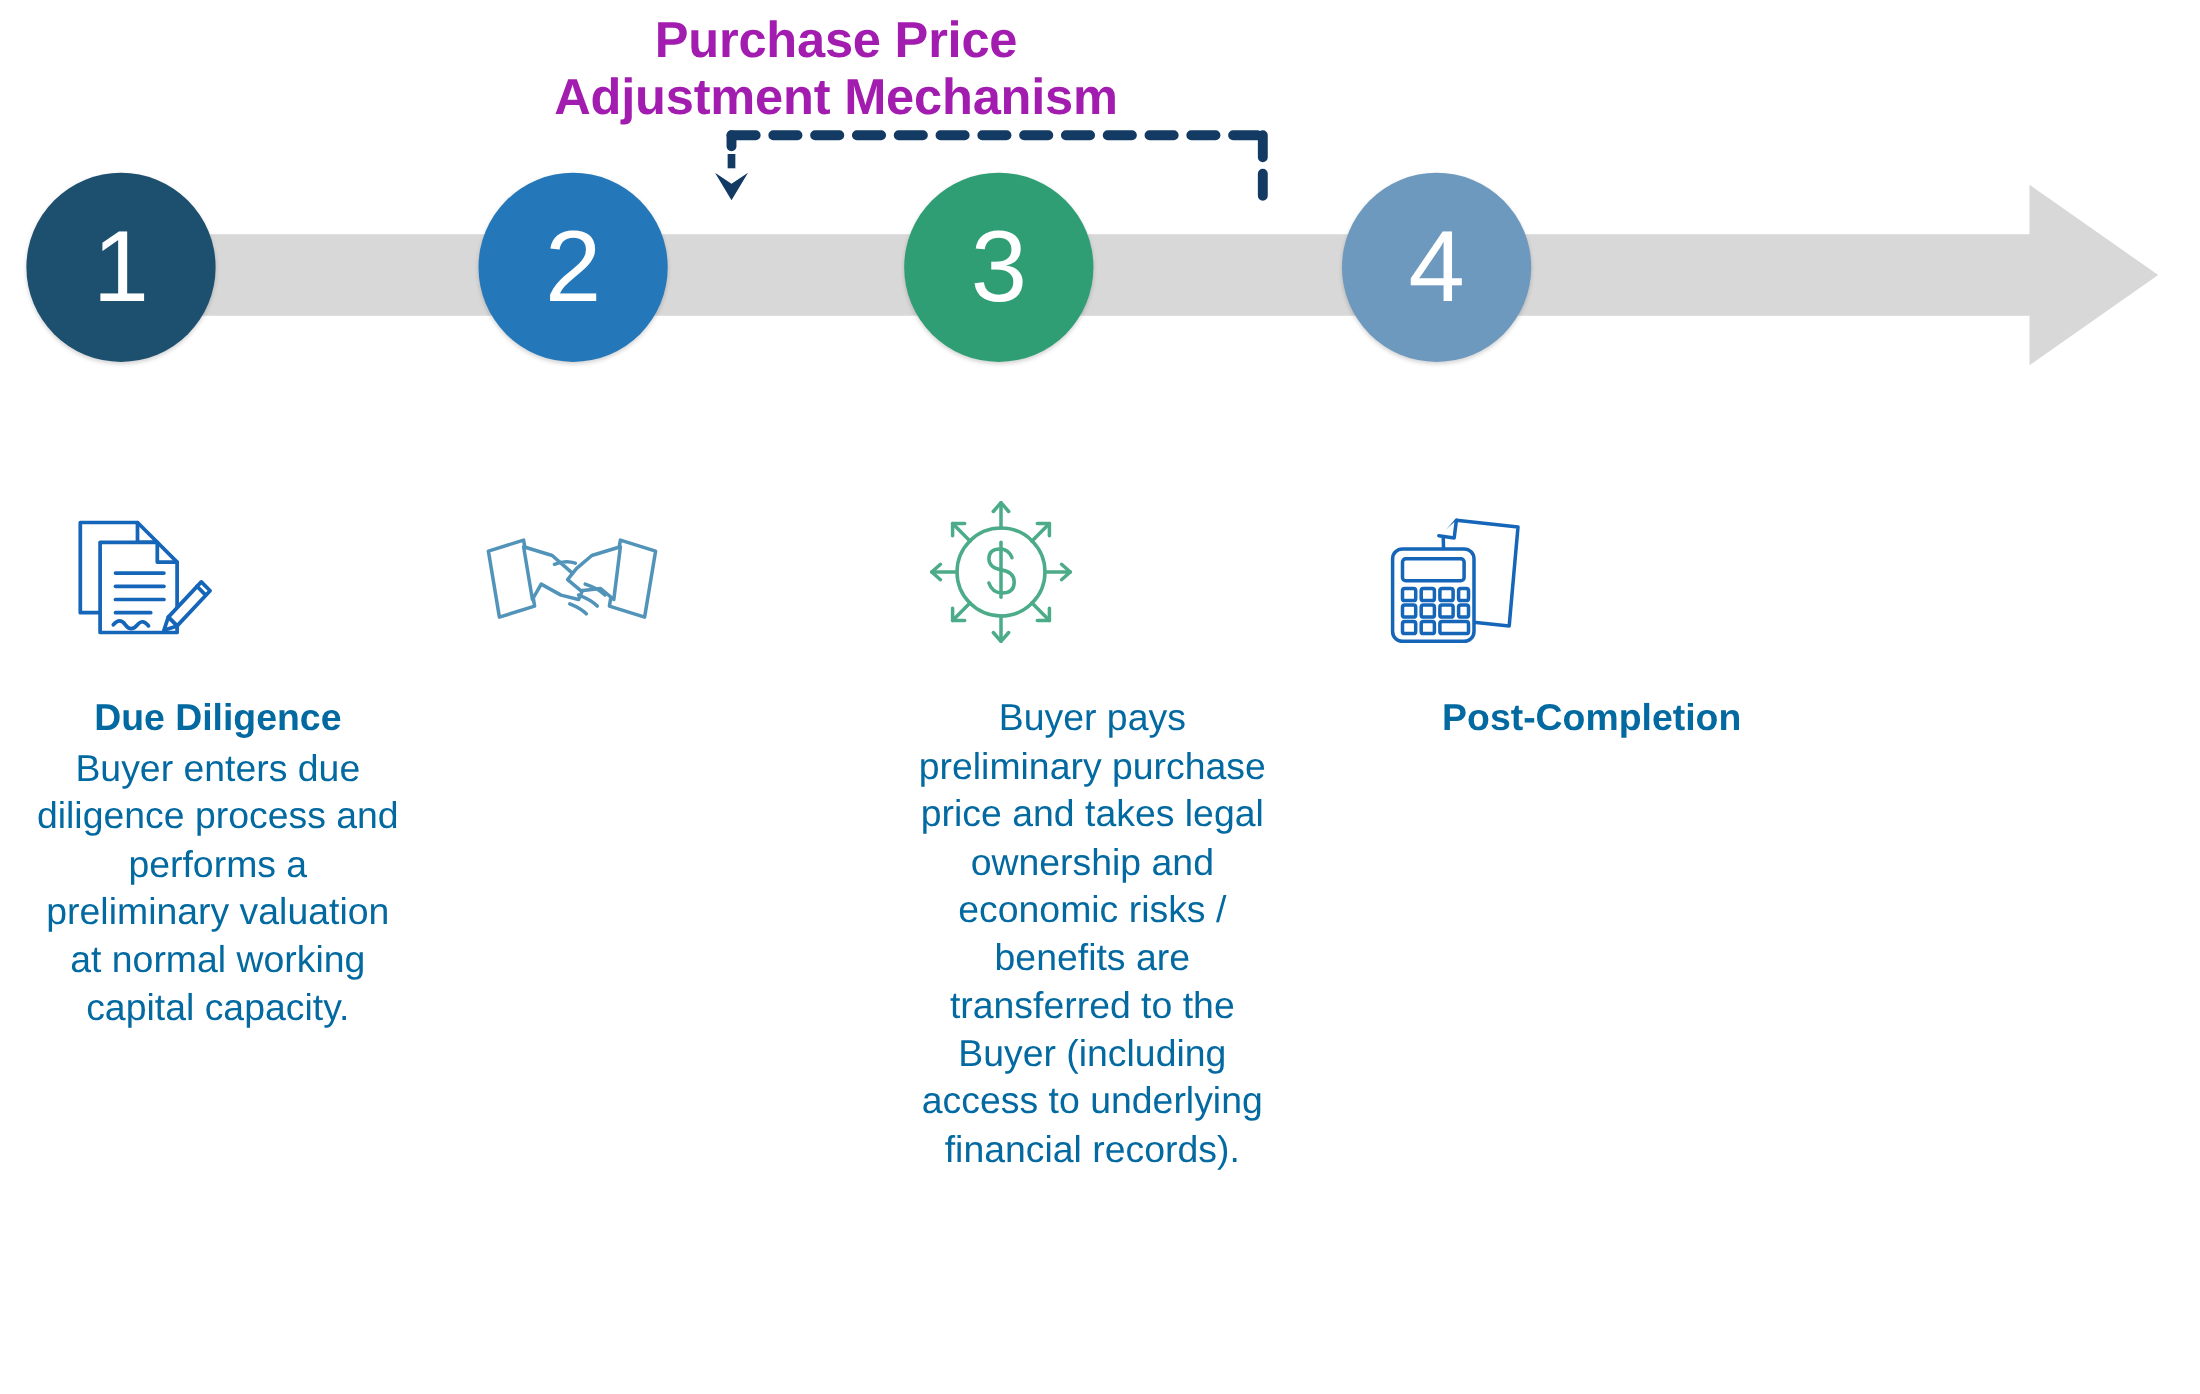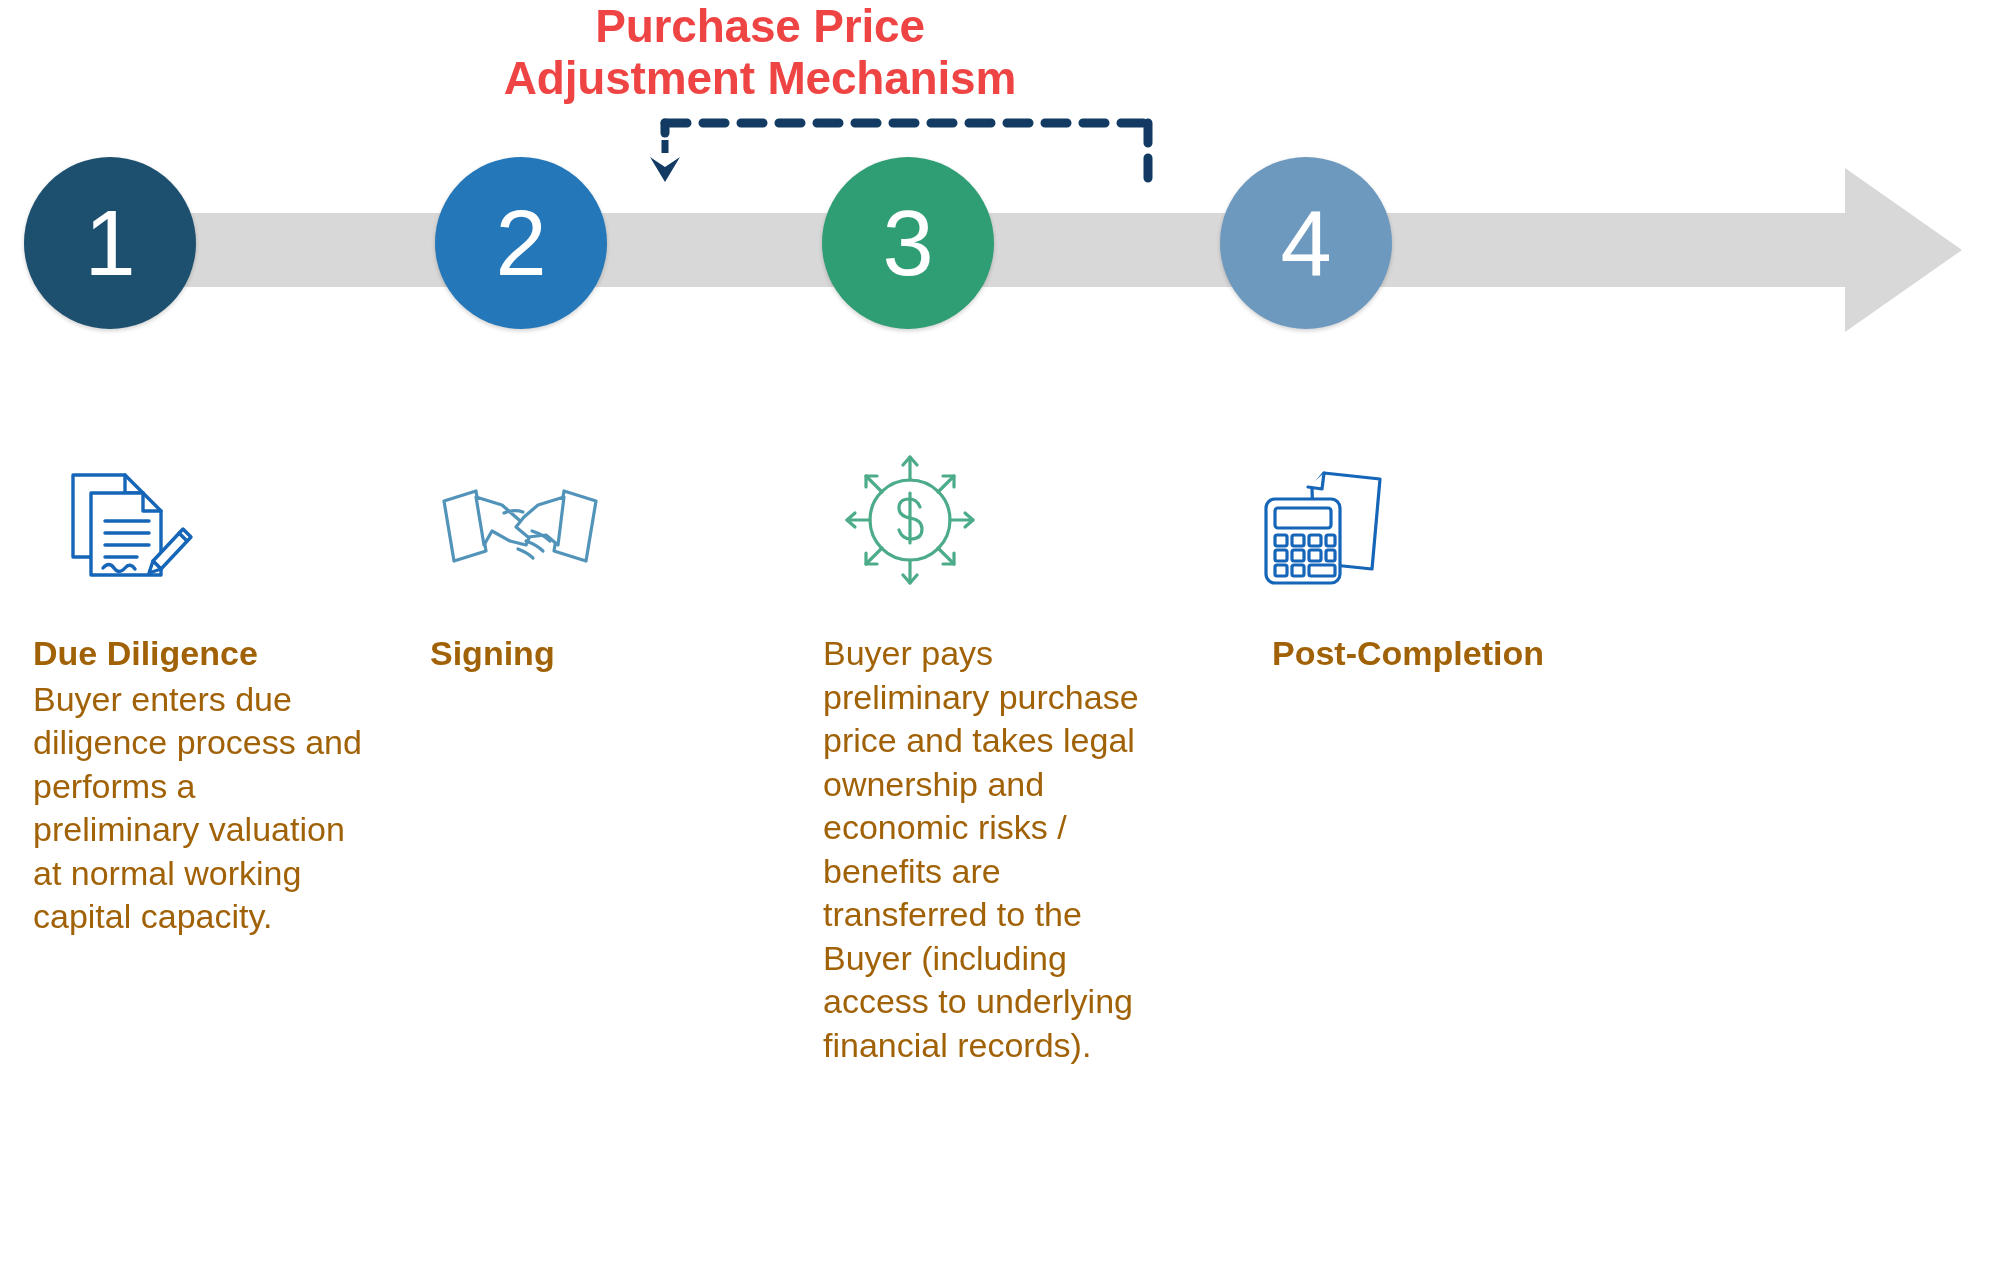--- a/index.html
+++ b/index.html
@@ -9,25 +9,25 @@
     font-family:"Liberation Sans","DejaVu Sans",sans-serif;
     color:#12375f;
     overflow:hidden;
     position:relative;
   }
   #stage{position:absolute;left:0;top:0;width:2000px;height:1267px;}
 
   
   .title{
     position:absolute;
-    left:500px;top:0;width:520px;
+    left:500px;top:10px;width:520px;
     text-align:center;
     font-size:46px;line-height:1.14;
     font-weight:bold;
-    color:#ef4444;
+    color:#a21caf;
     letter-spacing:-0.2px;
   }
 
   
   .connector{position:absolute;left:0;top:0;width:2000px;height:360px;pointer-events:none;}
 
   
   .timeline{position:absolute;left:0;top:150px;width:2000px;height:200px;}
 
   
@@ -52,21 +52,22 @@
   .i2{left:440px;}
   .i3{left:840px;}
   .i4{left:1248px;}
 
   
   .col{
     position:absolute;
     top:632px;
     font-size:34px;
     line-height:1.28;
-    color:#a16207;
+    color:#0369a1;
+    text-align:center;
   }
   .col .hd{
     font-weight:bold;
     display:block;
     margin-bottom:2px;
     font-size:34px;
   }
   .col .bd{display:block;}
   .col1{left:33px;width:330px;}
   .col2{left:430px;width:330px;}
@@ -213,21 +214,20 @@
       </g>
     </svg>
   </div>
 
   <div class="col col1">
     <span class="hd">Due Diligence</span>
     <span class="bd">Buyer enters due diligence process and performs a preliminary valuation at normal working capital capacity.</span>
   </div>
 
   <div class="col col2">
-    <span class="hd">Signing</span>
   </div>
 
   <div class="col col3">
     <span class="bd">Buyer pays preliminary purchase price and takes legal ownership and economic risks / benefits are transferred to the Buyer (including access to underlying financial records).</span>
   </div>
 
   <div class="col col4">
     <span class="hd">Post-Completion</span>
   </div>
 

